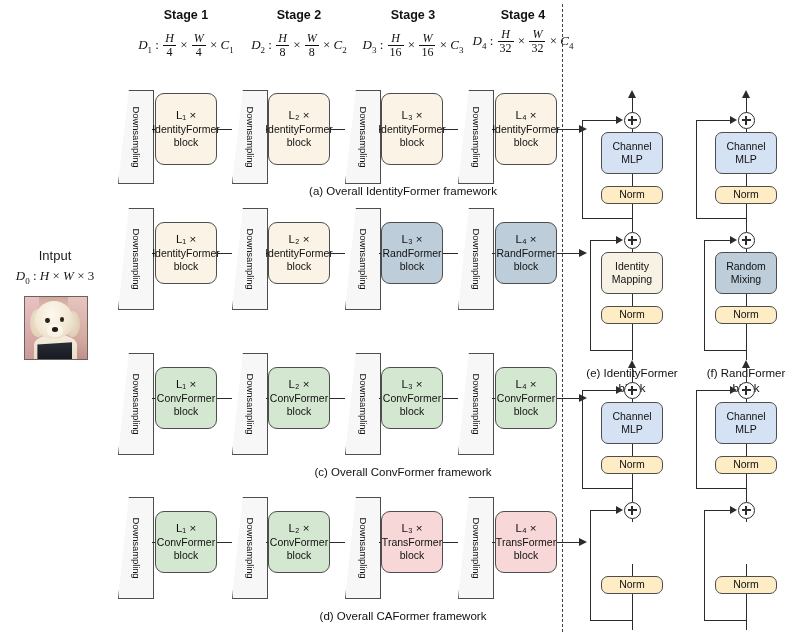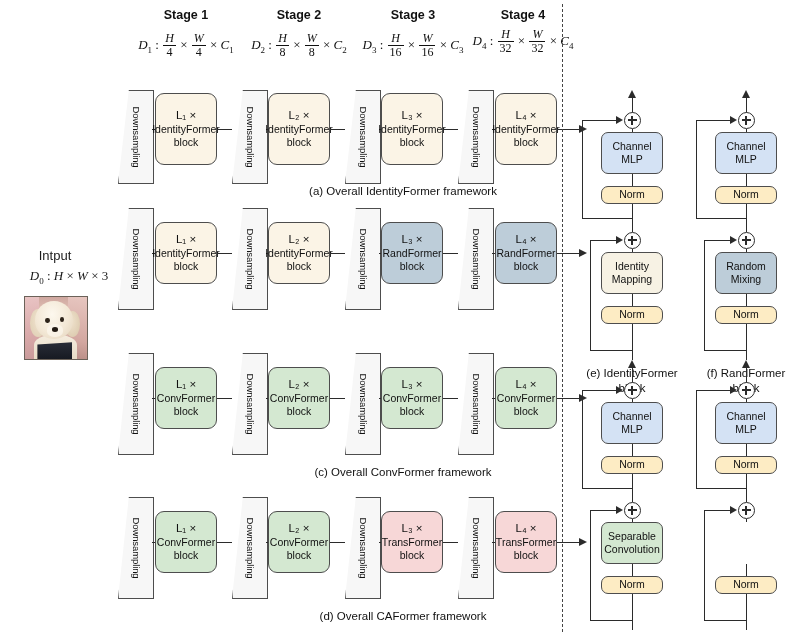--- a/index.html
+++ b/index.html
@@ -259,21 +259,21 @@
     <div class="abs stage-dim" style="left:121px; top:33px; width:130px;"><i>D</i><span class="sub">1</span> : <span class="frac"><span class="num"><i>H</i></span><span class="den">4</span></span> × <span class="frac"><span class="num"><i>W</i></span><span class="den">4</span></span> × <i>C</i><span class="sub">1</span></div>
     <div class="abs stage-label" style="left:240px; top:8px; width:118px;">Stage 2</div>
     <div class="abs stage-dim" style="left:234px; top:33px; width:130px;"><i>D</i><span class="sub">2</span> : <span class="frac"><span class="num"><i>H</i></span><span class="den">8</span></span> × <span class="frac"><span class="num"><i>W</i></span><span class="den">8</span></span> × <i>C</i><span class="sub">2</span></div>
     <div class="abs stage-label" style="left:354px; top:8px; width:118px;">Stage 3</div>
     <div class="abs stage-dim" style="left:348px; top:33px; width:130px;"><i>D</i><span class="sub">3</span> : <span class="frac"><span class="num"><i>H</i></span><span class="den">16</span></span> × <span class="frac"><span class="num"><i>W</i></span><span class="den">16</span></span> × <i>C</i><span class="sub">3</span></div>
     <div class="abs stage-label" style="left:464px; top:8px; width:118px;">Stage 4</div>
     <div class="abs stage-dim" style="left:458px; top:29px; width:130px;"><i>D</i><span class="sub">4</span> : <span class="frac"><span class="num"><i>H</i></span><span class="den">32</span></span> × <span class="frac"><span class="num"><i>W</i></span><span class="den">32</span></span> × <i>C</i><span class="sub">4</span></div>
   </div>
 
 <div class="abs input-title" style="left:0px; top:248px;">Intput</div>
-<div class="abs input-dim" style="left:14px; top:268px;">
+<div class="abs input-dim" style="left:0px; top:268px;">
   <span style="font-style:italic;">D</span><span class="sub">0</span> :
   <span style="font-style:italic;">H</span> ×
   <span style="font-style:italic;">W</span> × 3
 </div>
 <div class="abs dog-photo" style="left:24px; top:296px;">
   <div class="dog-bg-top"></div>
   <div class="dog-bg-l"></div>
   <div class="dog-bg-r"></div>
   <div class="dog-body"></div>
   <div class="dog-bandana"></div>
@@ -560,24 +560,20 @@
       <div class="mblock" style="left:601px; top:456px; width:62px; height:18px;background:#fdecc4;">
         <div>Norm</div>
       </div>
       <div class="vline" style="left:631.5px; top:474px; height:27.5px;"></div>
       <div class="plus-circle" style="left:623.5px; top:501.5px;"></div>
       <div class="hline" style="left:590px; top:510px; width:30.5px;"></div>
       <div class="arrow-right-sm" style="left:616px; top:506px;"></div>
       <div class="vline" style="left:589.5px; top:510px; height:110px;"></div>
       <div class="hline" style="left:590px; top:620px; width:42px;"></div>
       <div class="vline" style="left:631.5px; top:518.5px; height:3.5px;"></div>
-      <div class="mblock" style="left:601px; top:522px; width:62px; height:42px;background:#d4e8d1;">
-        <div>Separable</div>
-        <div>Convolution</div>
-      </div>
       <div class="vline" style="left:631.5px; top:564px; height:12px;"></div>
       <div class="mblock" style="left:601px; top:576px; width:62px; height:18px;background:#fdecc4;">
         <div>Norm</div>
       </div>
       <div class="vline" style="left:631.5px; top:594px; height:36px;"></div>
     </div>
     <div class="abs" style="left:0; top:0; width:806px; height:636px;">
       <div class="vline" style="left:745.5px; top:364px; height:24px;"></div>
       <div class="arrow-up" style="left:741.5px; top:360px;"></div>
       <div class="plus-circle" style="left:737.5px; top:381.5px;"></div>

